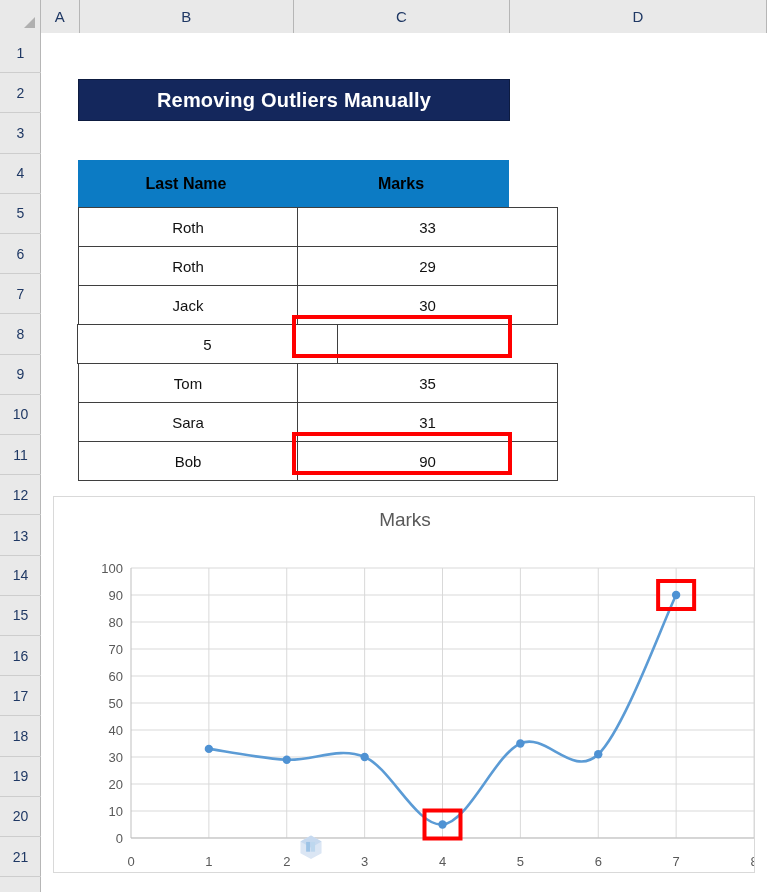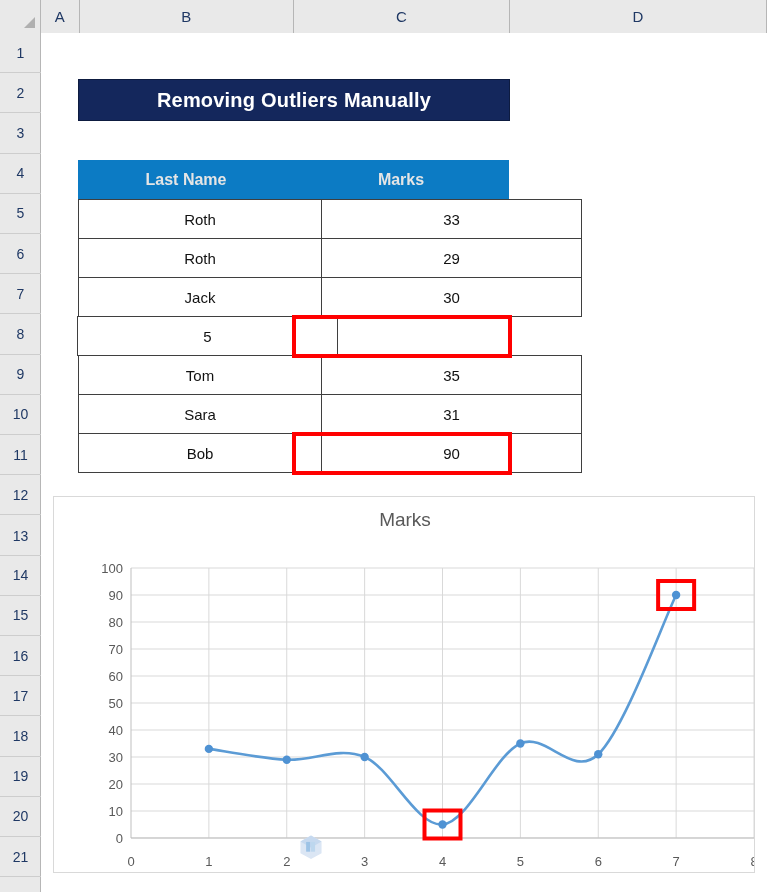--- a/index.html
+++ b/index.html
@@ -66,27 +66,27 @@
   
   .tbl { position: absolute; left: 78px; top: 160px; }
   .tbl-row { display: flex; }
   .cell {
     border: 1px solid #3f3f3f;
     display: flex; align-items: center; justify-content: center;
     font-size: 15px; color: #111;
     height: 40px;
     background: #ffffff;
   }
-  .cell.name { width: 244px; }
+  .cell.name { width: 220px; }
   .cell.mark { width: 261px; margin-left: -1px; }
   .hdr-cell {
     background: #0c7bc4;
     border: 1px solid #0c7bc4;
-    color: #e5e5e5; font-weight: bold; font-size: 16px;
-    height: 40px;
+    color: #000000; font-weight: bold; font-size: 16px;
+    height: 48px;
     display: flex; align-items: center; justify-content: center;
   }
   .hdr-cell.name { width: 216px; }
   .hdr-cell.mark { width: 216px; margin-left: -1px; }
   .tbl-row + .tbl-row .cell { margin-top: -1px; }
 
   
   .outlier-box {
     position: absolute;
     border: 4px solid #ff0000;

